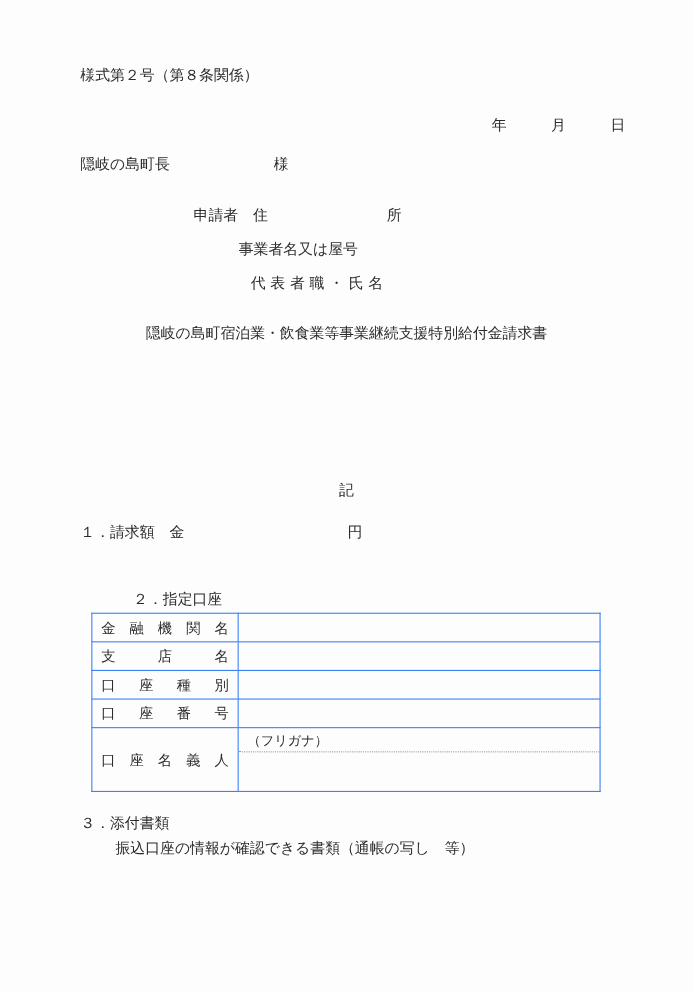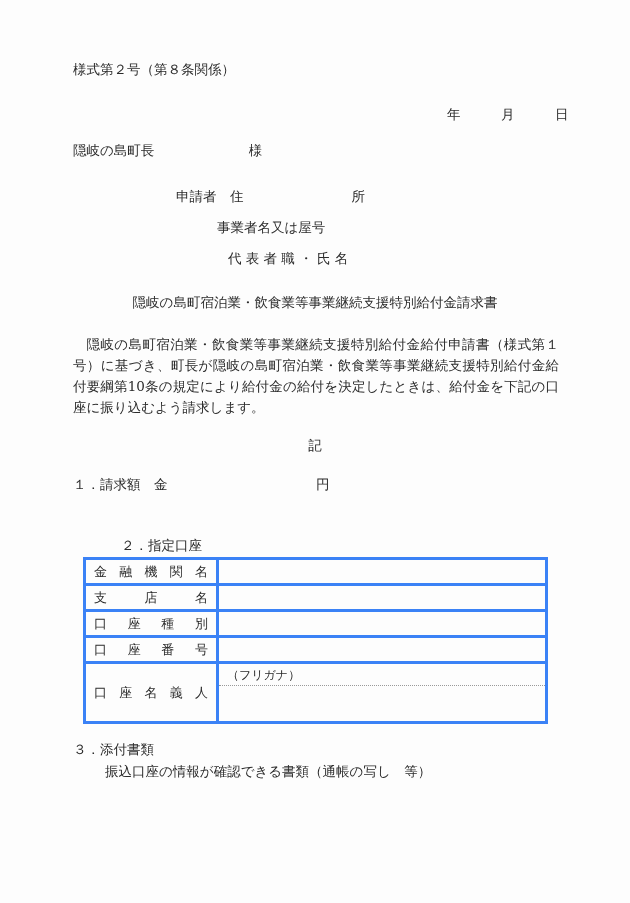--- a/index.html
+++ b/index.html
@@ -87,21 +87,21 @@
   
   .bank-table {
     position: absolute;
     left: 83px;
     top: 557px;
     width: 462px;
     border-collapse: collapse;
     table-layout: fixed;
   }
   .bank-table td {
-    border: 3px solid #3b82f6;
+    border: 1px solid #3b82f6;
     height: 26px;
     font-size: 13px;
     color: #2b2b2b;
     padding: 0 8px;
     vertical-align: middle;
     box-sizing: border-box;
   }
   .bank-table td.label {
     width: 133px;
     text-align: justify;
@@ -148,23 +148,20 @@
     <div class="line addressee">隠岐の島町長　　　　　　　様</div>
 
     <div class="line applicant-1">申請者　住　　　　　　　　所</div>
 
     <div class="line applicant-2">事業者名又は屋号</div>
 
     <div class="line applicant-3">代 表 者 職 ・ 氏 名</div>
 
     <div class="doc-title">隠岐の島町宿泊業・飲食業等事業継続支援特別給付金請求書</div>
 
-    <div class="body-para">
-      <p>隠岐の島町宿泊業・飲食業等事業継続支援特別給付金給付申請書（様式第１号）に基づき、町長が隠岐の島町宿泊業・飲食業等事業継続支援特別給付金給付要綱第10条の規定により給付金の給付を決定したときは、給付金を下記の口座に振り込むよう請求します。</p>
-    </div>
 
     <div class="ki-mark">記</div>
 
     <div class="line section-amount">１．請求額　金　　　　　　　　　　　円</div>
 
     <div class="line section-bank">２．指定口座</div>
 
     <table class="bank-table">
       <tbody>
         <tr>

